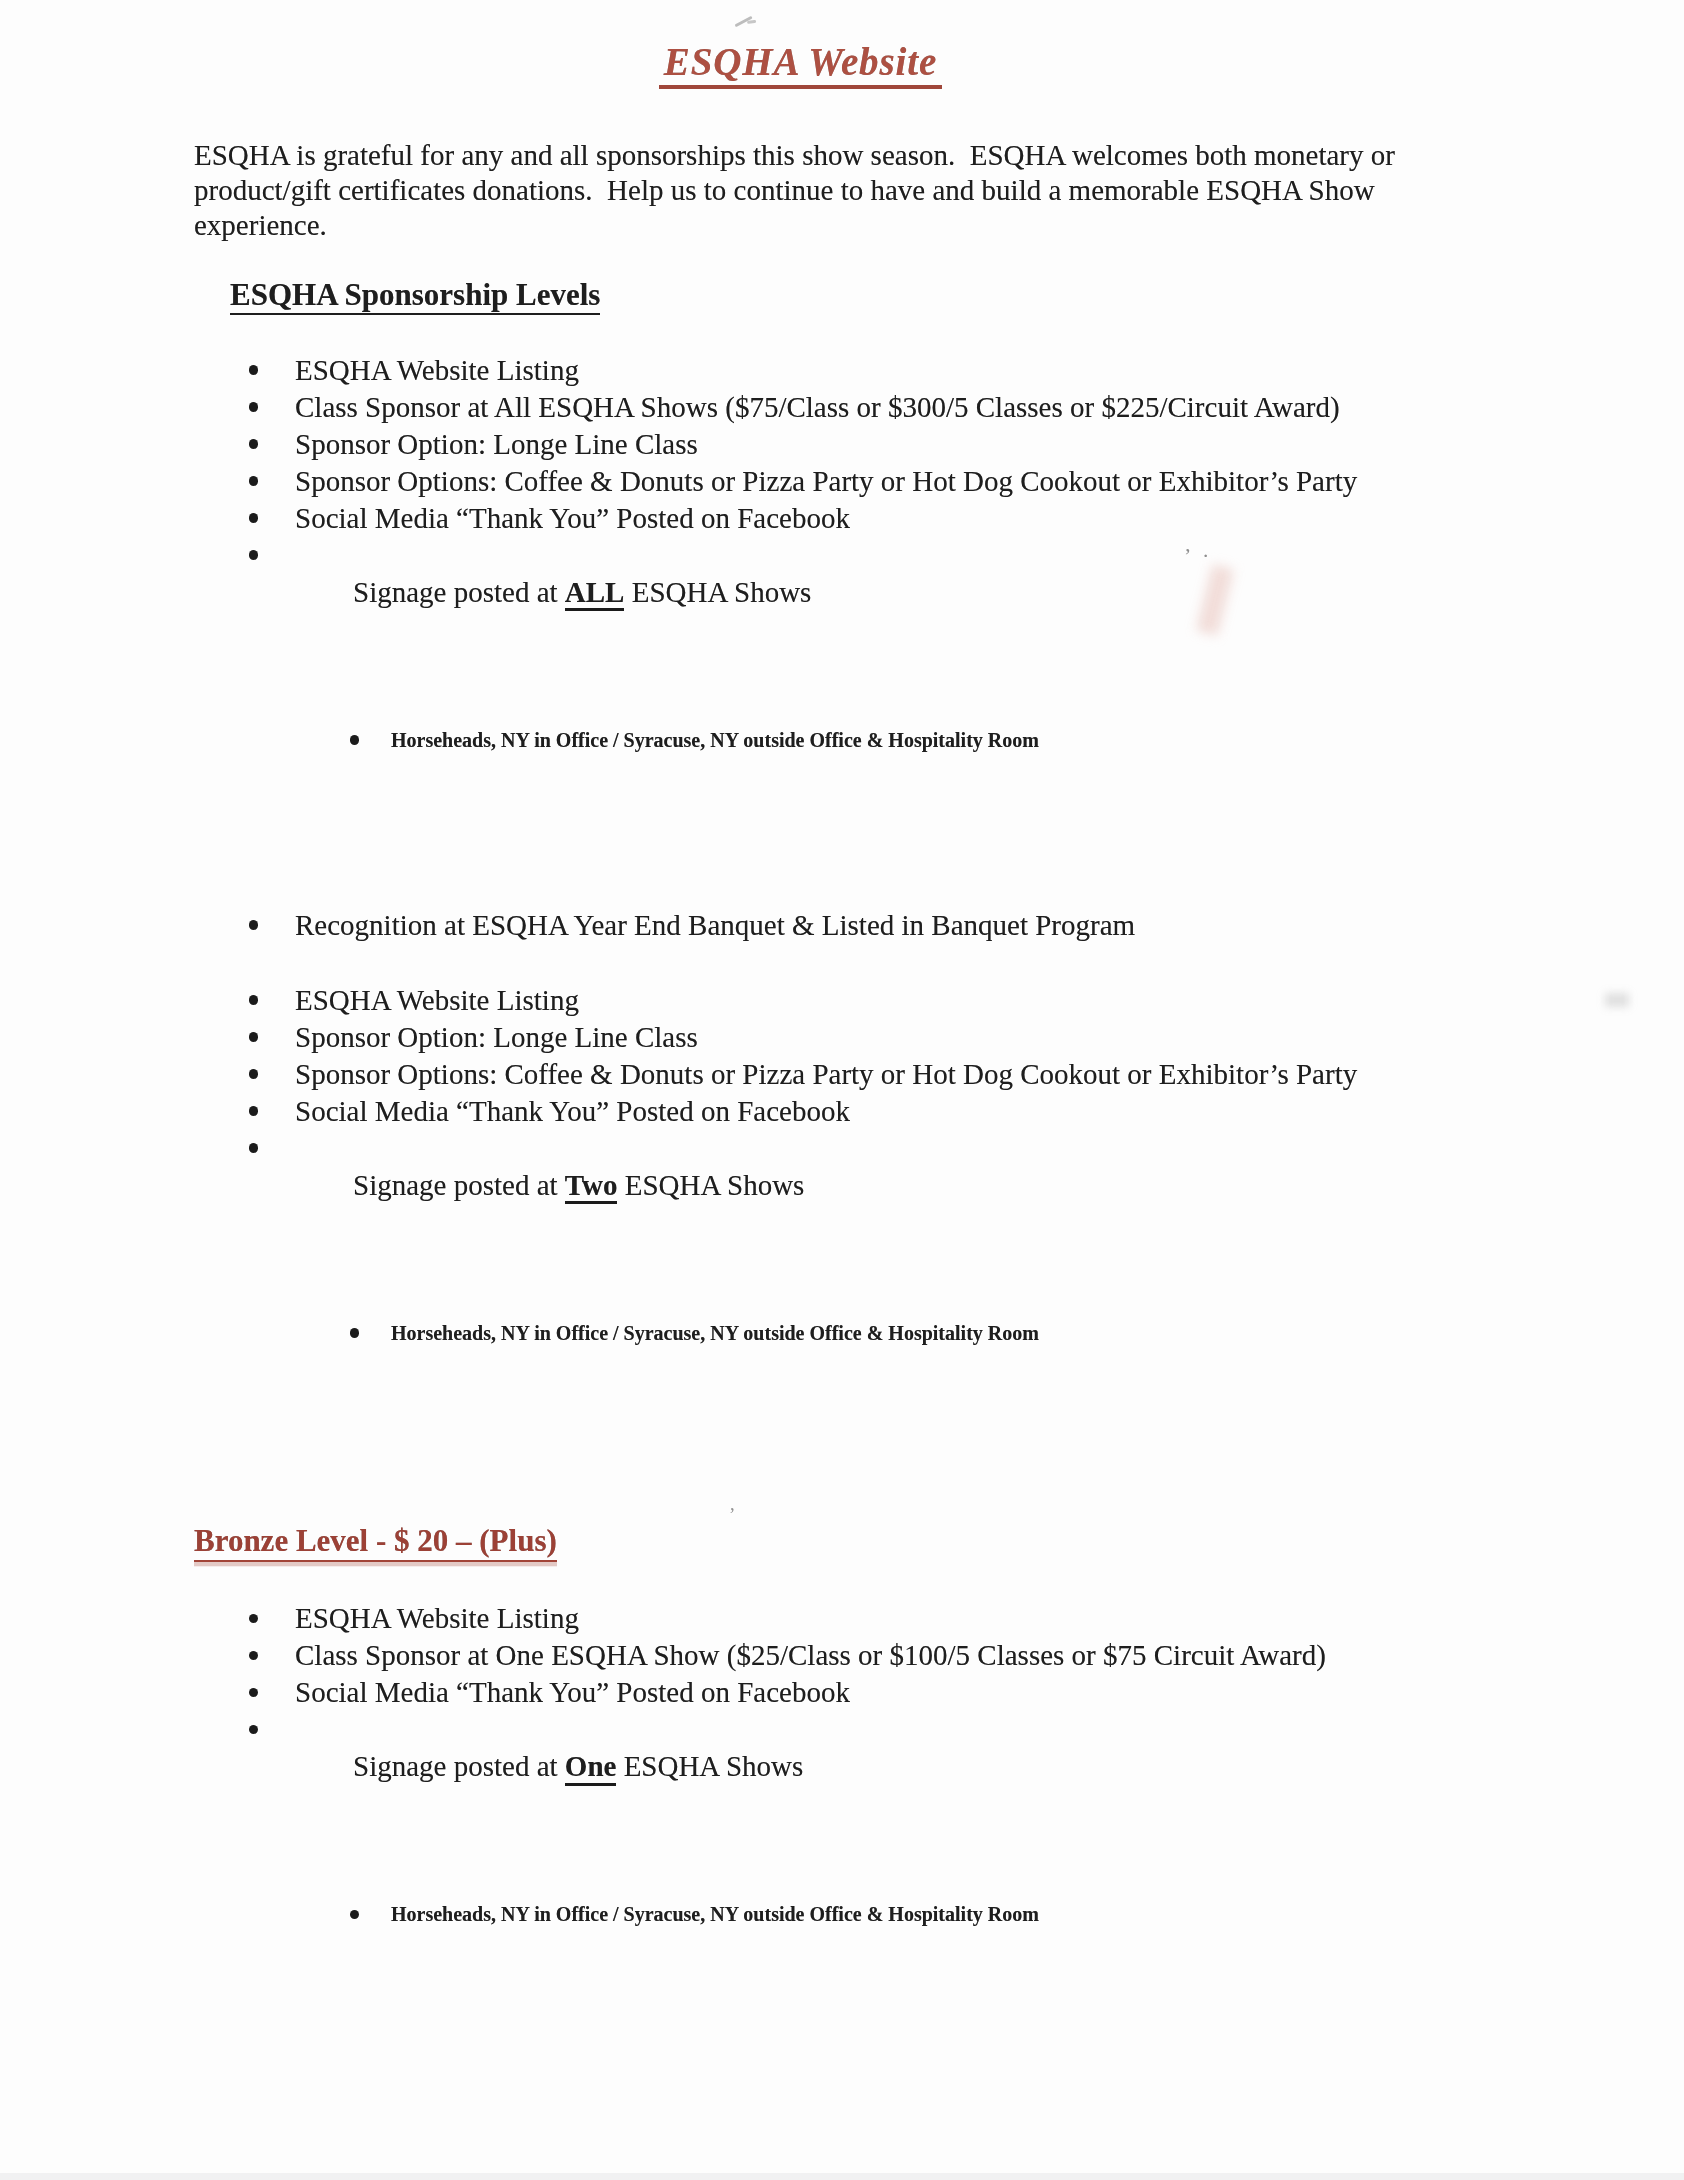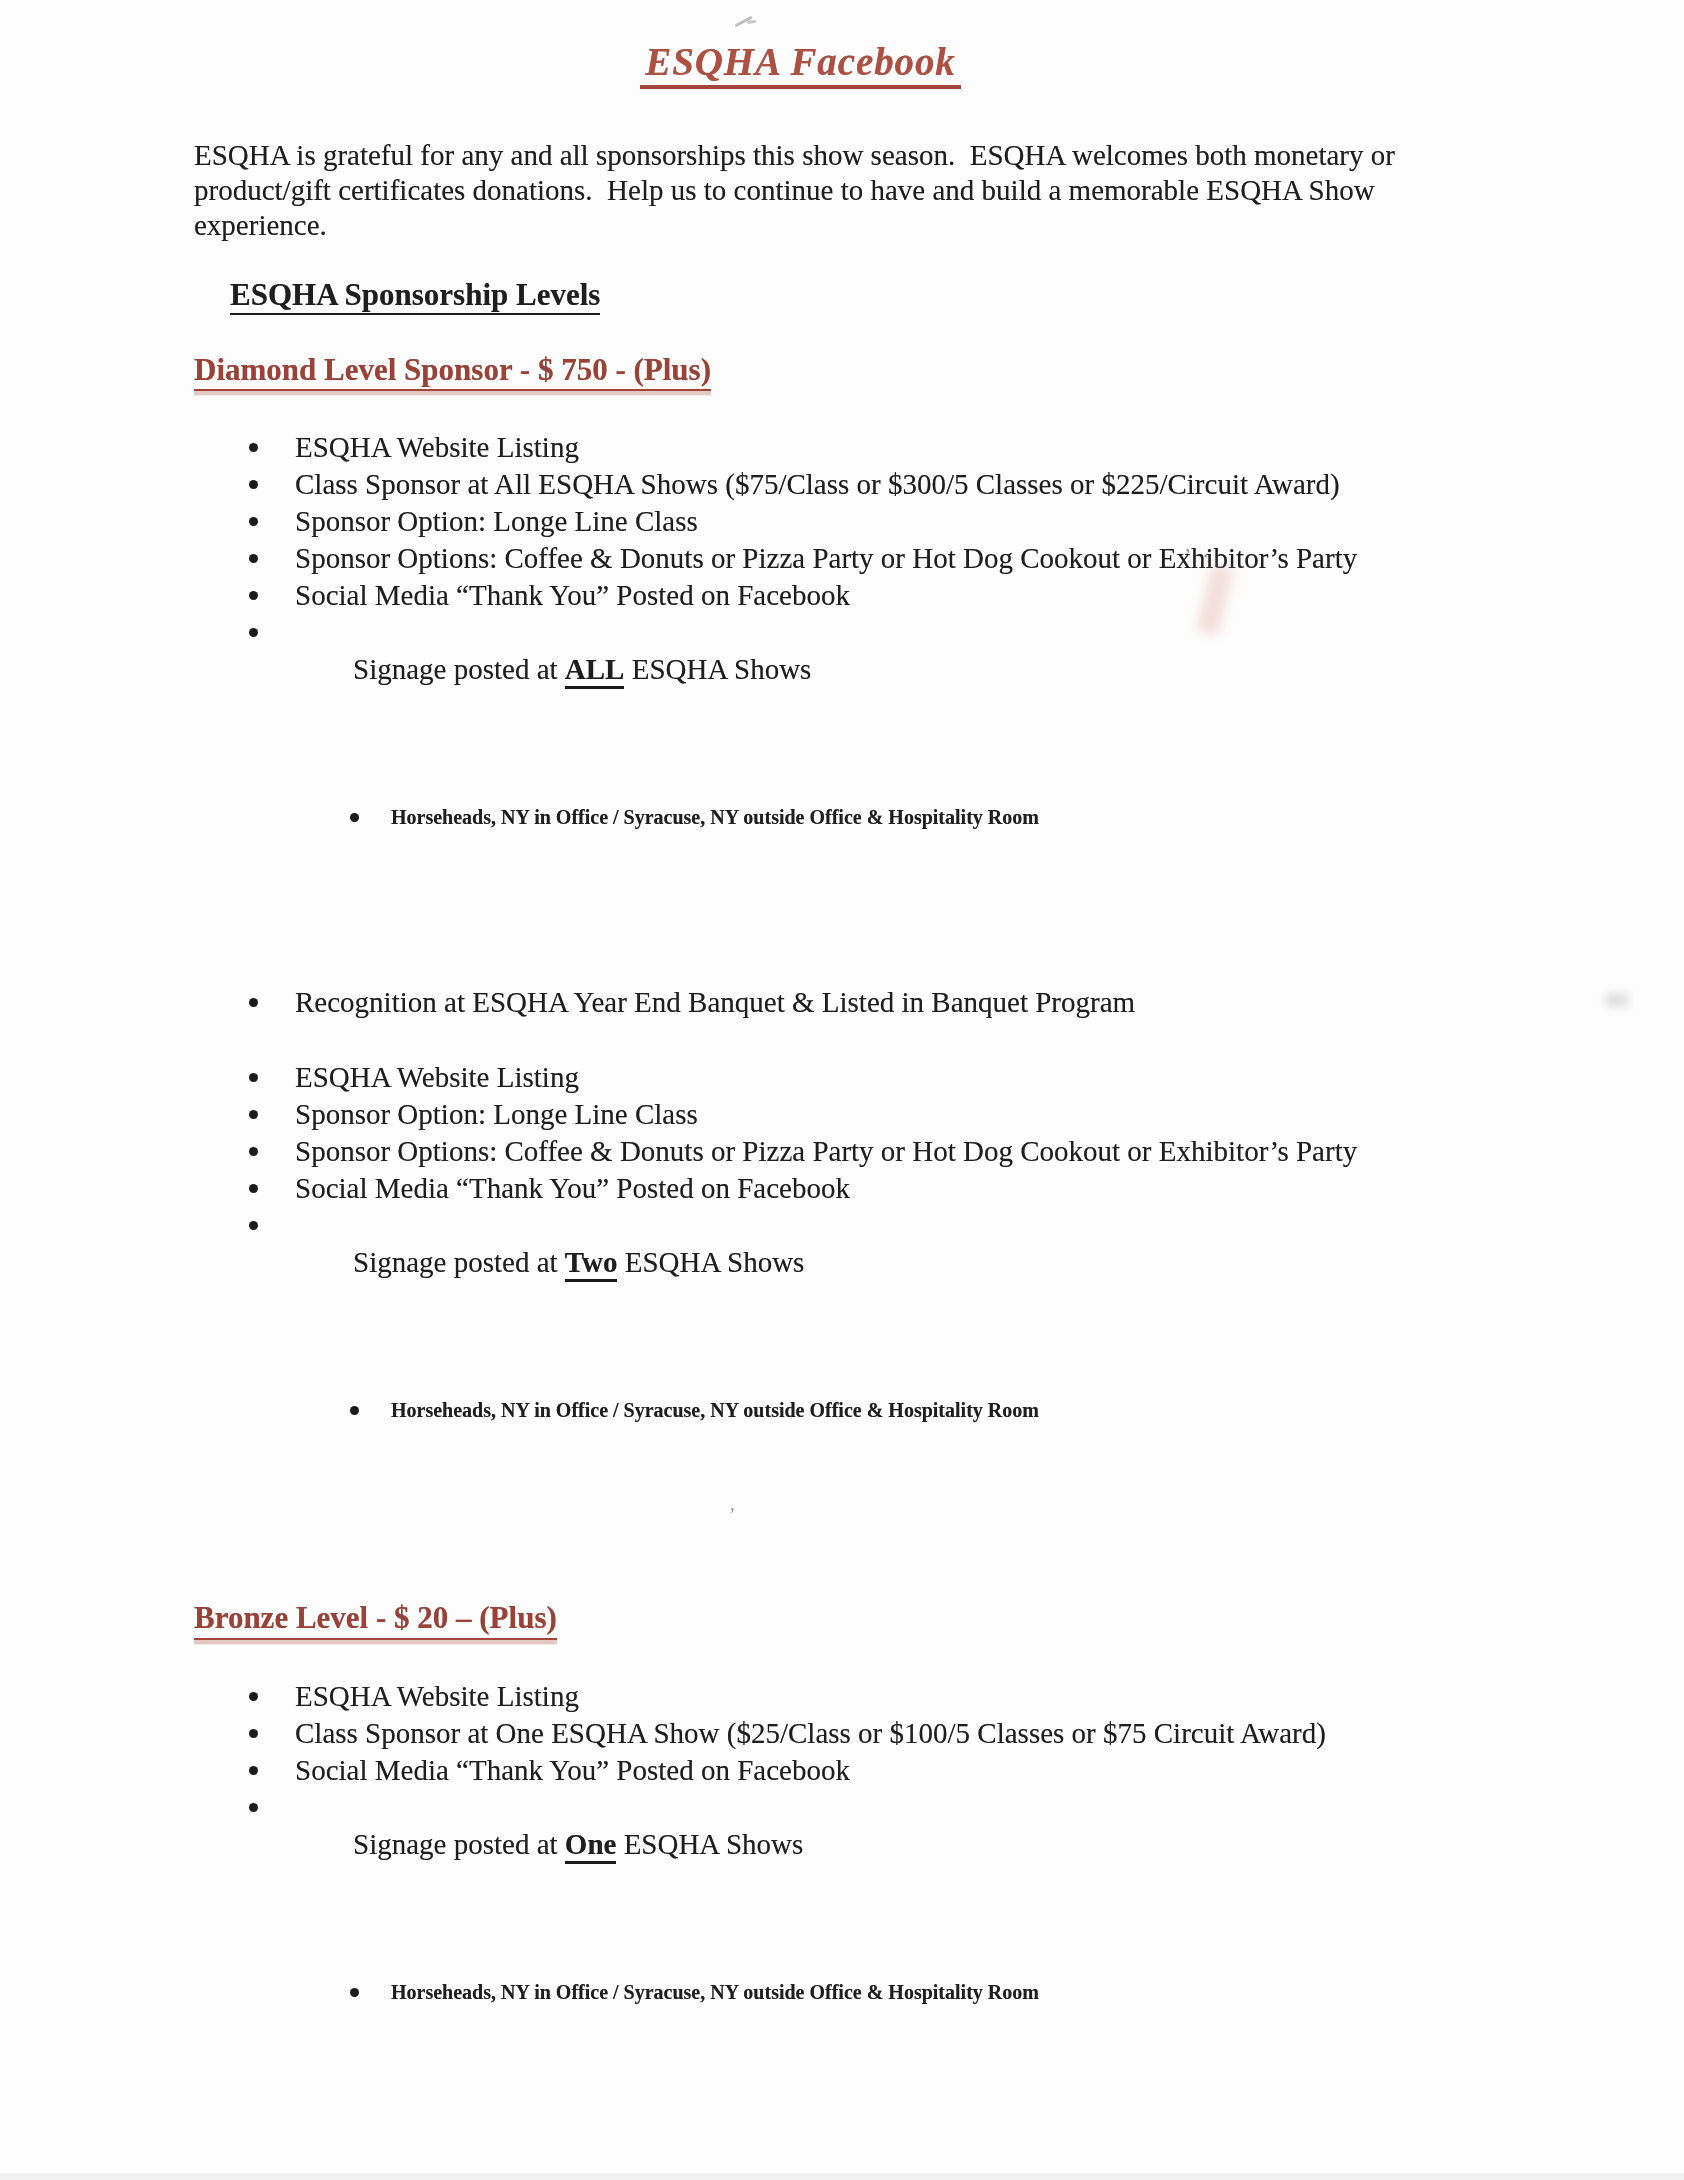--- a/index.html
+++ b/index.html
@@ -72,35 +72,32 @@
     background:rgba(120,120,120,.22);filter:blur(4.3px);}
   .tick-mark{position:absolute;left:729px;top:1504px;color:#909090;font-size:19px;}
   .edge-bottom{position:absolute;left:0;bottom:0;width:1685px;height:7.7px;background:#f1f1f2;}
 </style>
 </head>
 <body>
 
 <div class="doc">
 
   <div class="title-wrap">
-    <span class="page-title">ESQHA Facebook</span>
+    <span class="page-title">ESQHA Website</span>
   </div>
 
   <p class="intro">ESQHA is grateful for any and all sponsorships this show season.  ESQHA welcomes both monetary or
 product/gift certificates donations.  Help us to continue to have and build a memorable ESQHA Show
 experience.</p>
 
   <div class="levels">
     <span>ESQHA Sponsorship Levels</span>
   </div>
 
   <div class="section s1">
-    <div class="sec-head">
-      <span>Diamond Level Sponsor - $ 750 - (Plus)</span>
-    </div>
     <ul class="blist">
       <li><span>ESQHA Website Listing</span></li>
       <li><span>Class Sponsor at All ESQHA Shows ($75/Class or $300/5 Classes or $225/Circuit Award)</span></li>
       <li><span>Sponsor Option: Longe Line Class</span></li>
       <li><span>Sponsor Options: Coffee &amp; Donuts or Pizza Party or Hot Dog Cookout or Exhibitor’s Party</span></li>
       <li><span>Social Media “Thank You” Posted on Facebook</span></li>
       <li>
         <span>Signage posted at </span><span class="u-em">ALL</span><span> ESQHA Shows</span>
         <ul class="sub">
           <li><span>Horseheads, NY in Office / Syracuse, NY outside Office &amp; Hospitality Room</span></li>

